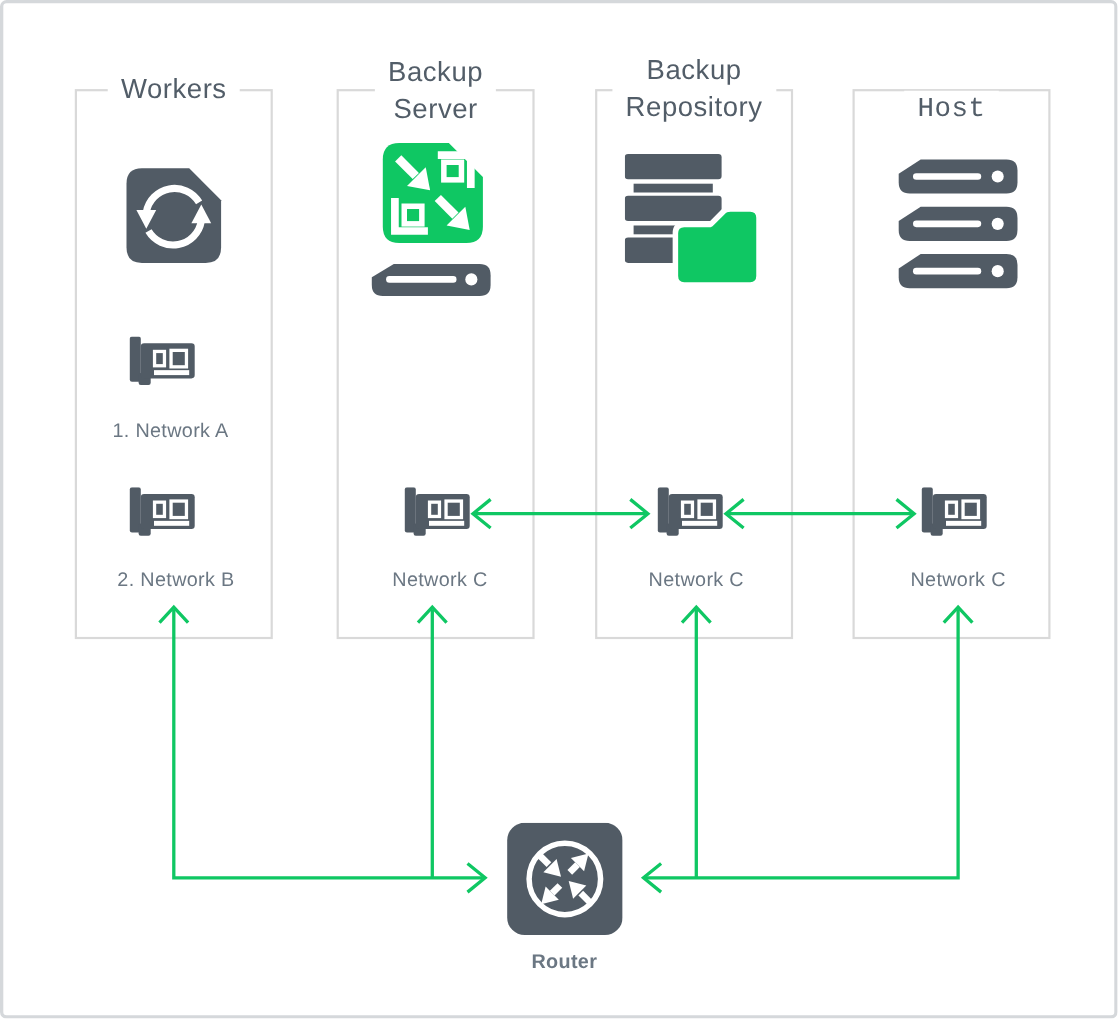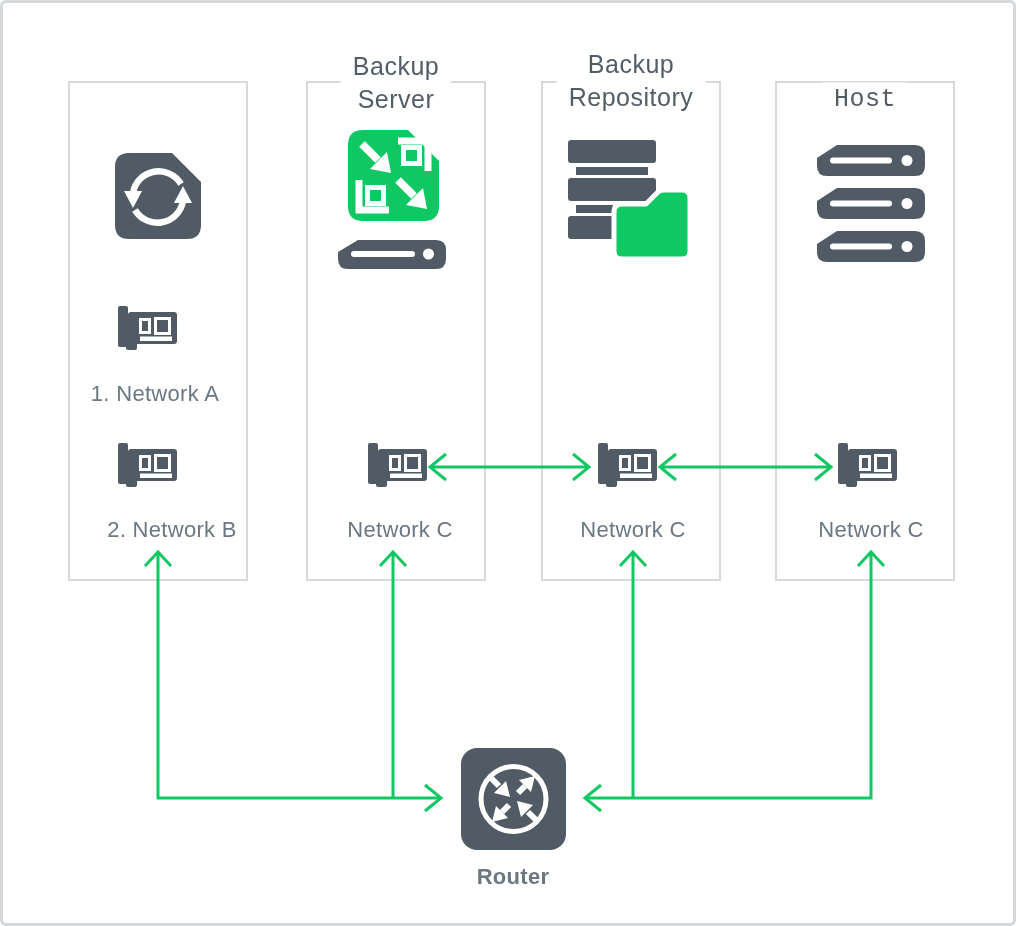--- a/index.html
+++ b/index.html
@@ -39,21 +39,21 @@
     letter-spacing:.5px;
     color:var(--title);
     text-align:center;
     white-space:pre-line;
     z-index:3;
   }
   .icon{position:absolute;z-index:2;}
   .lbl{
     position:absolute;
     transform:translateX(-50%);
-    font-size:22px;
+    font-size:18px;
     color:var(--label);
     letter-spacing:.3px;
     white-space:nowrap;
     z-index:2;
   }
   .ink{fill:var(--slate);}
   .g-fill{fill:var(--green);}
   .w-fill{fill:#ffffff;}
   .w-stroke{stroke:#ffffff;fill:none;}
   #arrow-layer{
@@ -65,20 +65,21 @@
 </head>
 <body>
 
 <div id="canvas">
 
   <div class="col-box" style="left:65px;top:78px;"></div>
   <div class="col-box" style="left:303px;top:78px;"></div>
   <div class="col-box" style="left:538px;top:78px;"></div>
   <div class="col-box" style="left:772px;top:78px;"></div>
 
+  <div class="col-title" style="left:155px;top:79px;">Workers</div>
   <div class="col-title" style="left:393px;top:80px;">Backup
 Server</div>
   <div class="col-title" style="left:628px;top:78px;">Backup
 Repository</div>
   <div class="col-title" style="left:862px;top:96px;font-family:Liberation Mono, monospace;">Host</div>
 
   <svg class="icon" style="left:110px;top:148px;" width="90" height="90" viewBox="0 0 90 90">
     <path class="ink" d="M16 2 H59 L88 31 V74 Q88 88 74 88 H16 Q2 88 2 74 V16 Q2 2 16 2 Z"></path>
     <path class="w-stroke" stroke-width="6.5" d="M68 33 A26 26 0 0 0 20 42"></path>
     <polygon class="w-fill" points="11,40 29,40 20,57"></polygon>
@@ -97,21 +98,21 @@
   <div class="lbl" style="left:152px;top:378px;">1. Network A</div>
 
   <svg class="icon" style="left:112px;top:440px;" width="64" height="50" viewBox="0 0 64 50">
     <rect class="ink" x="3" y="0" width="10" height="41" rx="2"></rect>
     <rect class="ink" x="11" y="33" width="11" height="11" rx="2"></rect>
     <rect class="ink" x="13" y="6" width="49" height="32" rx="3"></rect>
     <rect class="w-stroke" stroke-width="3" x="25.5" y="13.5" width="9" height="13"></rect>
     <rect class="w-stroke" stroke-width="3" x="40.5" y="12.5" width="14" height="15"></rect>
     <rect class="w-fill" x="25" y="30.5" width="32" height="4.5"></rect>
   </svg>
-  <div class="lbl" style="left:157px;top:514px;margin-left:12px;">2. Network B</div>
+  <div class="lbl" style="left:157px;top:514px;">2. Network B</div>
 
   <svg class="icon" style="left:343px;top:125px;" width="95" height="95" viewBox="0 0 95 95">
     <path class="g-fill" d="M17 2 H62 L93 33 V78 Q93 93 78 93 H17 Q2 93 2 78 V17 Q2 2 17 2 Z"></path>
     <path class="w-stroke" stroke-width="8" d="M16 16 L32 32"></path>
     <polygon class="w-fill" points="45,45 24,41 41,24"></polygon>
     <path class="w-stroke" stroke-width="8" d="M52 52 L68 68"></path>
     <polygon class="w-fill" points="81,81 60,77 77,60"></polygon>
     <path class="w-stroke" stroke-width="7" d="M52 13 H82 V43"></path>
     <rect class="w-stroke" stroke-width="5" x="57.5" y="19.5" width="16" height="16"></rect>
     <path class="w-stroke" stroke-width="7" d="M13 52 V82 H43"></path>

